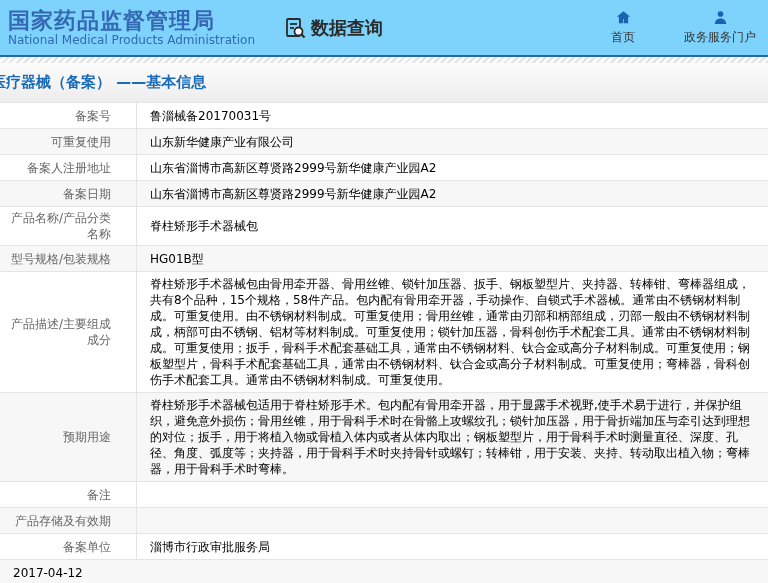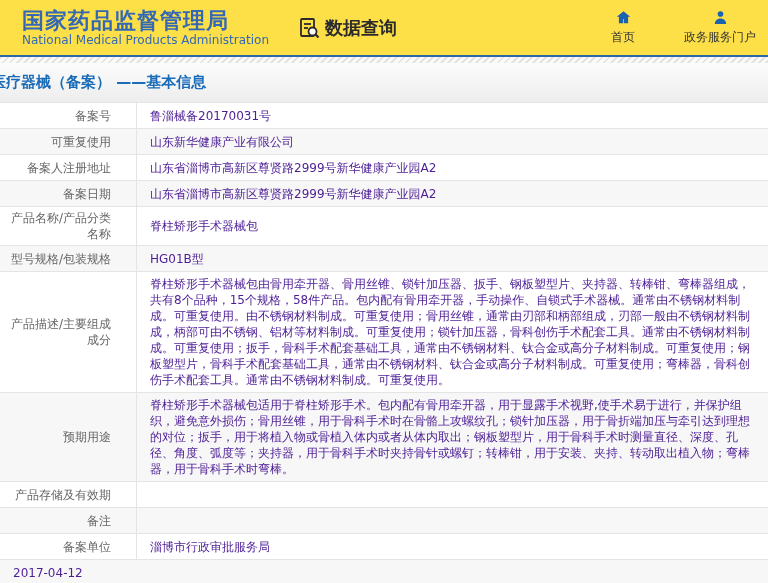--- a/index.html
+++ b/index.html
@@ -5,23 +5,23 @@
   html,body{margin:0;padding:0;}
   body{
     width:768px;height:583px;overflow:hidden;background:#fff;
     font-family:"DejaVu Sans","Liberation Sans",sans-serif;
     -webkit-font-smoothing:antialiased;
   }
   .page{width:768px;height:583px;position:relative;}
 
   
   .site-header{
-    height:57px;display:flex;align-items:center;background:#fde047;
+    height:57px;display:flex;align-items:center;background:#7dd3fc;
     border-bottom:2px solid #2b66a8;box-sizing:border-box;
-    padding-left:22px;
+    padding-left:8px;
   }
   .logo{display:flex;flex-direction:column;justify-content:center;cursor:pointer;}
   .logo-cn{font-size:22px;font-weight:bold;color:#3568b4;letter-spacing:1px;line-height:26px;}
   .logo-en{font-size:12px;color:#3568b4;line-height:13px;}
   .dq{display:flex;align-items:center;margin-left:28px;text-align:right;}
   .dq-icon{width:24px;height:24px;margin-right:4px;display:inline-flex;}
   .dq-label{font-size:18px;color:#2b2b2b;font-weight:600;}
   .hnav{margin-left:auto;display:flex;align-items:flex-start;padding-right:12px;gap:23px;}
   .nav-item{display:flex;flex-direction:column;align-items:center;text-decoration:none;cursor:pointer;margin-left:26px;}
   .nav-item .nicon{height:17px;display:flex;align-items:center;}
@@ -49,21 +49,21 @@
   .row{display:flex;border-bottom:1px solid #e4e4e4;min-height:25px;background:#fff;}
   .row:nth-child(even){background:#f7f7f7;}
   .cell-label{
     flex:0 0 137px;width:137px;box-sizing:border-box;
     display:flex;align-items:center;justify-content:flex-end;
     padding:3px 25px 3px 2px;border-right:1px solid #e4e4e4;
     text-align:right;line-height:16px;color:#666;
   }
   .cell-value{
     flex:1;display:flex;align-items:center;
-    padding:4px 12px 4px 13px;line-height:16px;color:#4c1d95;
+    padding:4px 12px 4px 13px;line-height:16px;color:#000000;
   }
 </style>
 </head>
 <body>
 
 <div class="page">
 
   <header class="site-header">
     <div class="logo">
       <div class="logo-cn">国家药品监督管理局</div>
@@ -172,50 +172,50 @@
       <div class="row">
         <div class="cell-label">
           <span>预期用途</span>
         </div>
         <div class="cell-value">
           <span>脊柱矫形手术器械包适用于脊柱矫形手术。包内配有骨用牵开器，用于显露手术视野,使手术易于进行，并保护组织，避免意外损伤；骨用丝锥，用于骨科手术时在骨骼上攻螺纹孔；锁针加压器，用于骨折端加压与牵引达到理想的对位；扳手，用于将植入物或骨植入体内或者从体内取出；钢板塑型片，用于骨科手术时测量直径、深度、孔径、角度、弧度等；夹持器，用于骨科手术时夹持骨针或螺钉；转棒钳，用于安装、夹持、转动取出植入物；弯棒器，用于骨科手术时弯棒。</span>
         </div>
       </div>
       <div class="row">
         <div class="cell-label">
+          <span>备注</span>
+        </div>
+        <div class="cell-value">
+          <span></span>
+        </div>
+      </div>
+      <div class="row">
+        <div class="cell-label">
           <span>产品存储及有效期</span>
         </div>
         <div class="cell-value">
           <span></span>
         </div>
       </div>
       <div class="row">
         <div class="cell-label">
-          <span>备注</span>
+          <span>备案单位</span>
+        </div>
+        <div class="cell-value">
+          <span>淄博市行政审批服务局</span>
+        </div>
+      </div>
+      <div class="row">
+        <div class="cell-value">
+          <span>2017-04-12</span>
+        </div>
+      </div>
+      <div class="row">
+        <div class="cell-label">
+          <span>变更情况</span>
         </div>
         <div class="cell-value">
           <span></span>
         </div>
       </div>
-      <div class="row">
-        <div class="cell-label">
-          <span>备案单位</span>
-        </div>
-        <div class="cell-value">
-          <span>淄博市行政审批服务局</span>
-        </div>
-      </div>
-      <div class="row">
-        <div class="cell-value">
-          <span>2017-04-12</span>
-        </div>
-      </div>
-      <div class="row">
-        <div class="cell-label">
-          <span>变更情况</span>
-        </div>
-        <div class="cell-value">
-          <span></span>
-        </div>
-      </div>
     </div>
 
 </div>
 
 </body></html>

